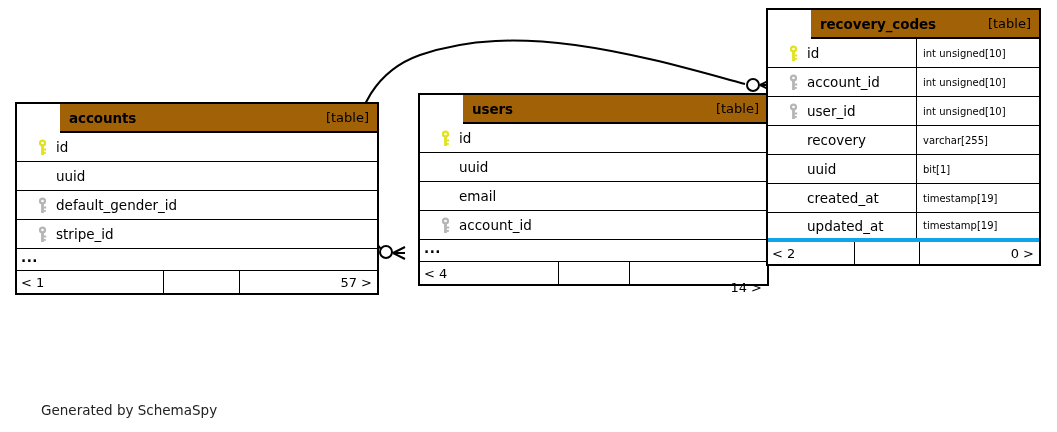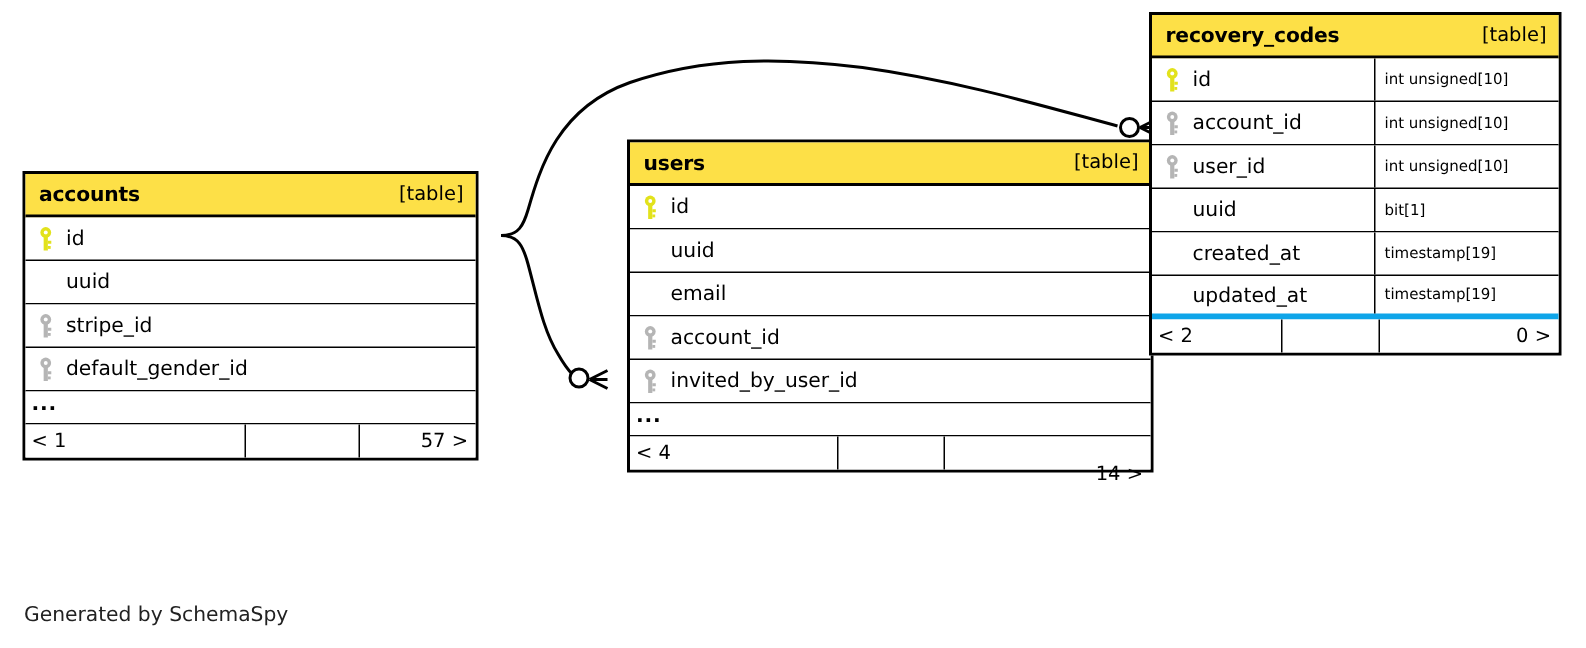--- a/index.html
+++ b/index.html
@@ -18,25 +18,26 @@
   .table-box{
     position:absolute;
     border:2px solid #000;
     background:#ffffff;
     box-sizing:border-box;
   }
   .tbl-header{
     display:flex;
     align-items:center;
     justify-content:space-between;
-    background:#fde047;
+    background:#a16207;
     border-bottom:2px solid #000;
     box-sizing:border-box;
     height:29px;
     padding:0 8px 0 9px;
+    margin-left:43px;
   }
   .tbl-name{
     font-weight:bold;
     font-size:13.5px;
     letter-spacing:-0.1px;
     white-space:nowrap;
   }
   .tbl-tag{
     font-size:13px;
     white-space:nowrap;
@@ -50,21 +51,21 @@
     border-bottom:1px solid #000;
     background:#fff;
   }
   .row:last-of-type{border-bottom:none;}
 
   .cell-name{
     display:flex;
     align-items:center;
     flex:1 1 auto;
     min-width:0;
-    padding-left:7px;
+    padding-left:19px;
     box-sizing:border-box;
     height:100%;
   }
   .cell-type{
     display:flex;
     align-items:center;
     box-sizing:border-box;
     height:100%;
     border-left:1px solid #000;
     padding-left:6px;
@@ -119,20 +120,21 @@
   }
   .foot-left{justify-content:flex-start;padding-left:4px;}
   .foot-mid{justify-content:center;border-left:1px solid #000;border-right:1px solid #000;}
   .foot-right{justify-content:flex-end;padding-right:5px;}
 
   .credit{
     position:absolute;
     font-size:13.5px;
     color:#222;
     white-space:nowrap;
+    margin-left:25px;
   }
 </style>
 </head>
 <body>
 
 <div id="canvas">
 
   <svg class="edges" viewBox="0 0 1057 432" width="1057" height="432">
 
     <g>
@@ -149,21 +151,21 @@
       <path d="M393,253 L405,247 M393,253 L405,259 M393,253 L405,253" fill="none" stroke="#000" stroke-width="2"></path>
     </g>
 
     <g>
       <path d="M702,137 C714,137 722,136 732,131 C740,127 744,122 748,117" fill="none" stroke="#000" stroke-width="2"></path>
       <circle cx="753" cy="114" r="6" fill="#fff" stroke="#000" stroke-width="2"></circle>
       <path d="M760,114 L772,108 M760,114 L772,120 M760,114 L772,114" fill="none" stroke="#000" stroke-width="2"></path>
     </g>
   </svg>
 
-  <div class="table-box" id="tbl-accounts" style="left:15px; top:114px; width:304px;">
+  <div class="table-box" id="tbl-accounts" style="left:15px; top:102px; width:364px;">
 
     <div class="tbl-header">
       <span class="tbl-name">accounts</span>
       <span class="tbl-tag">[table]</span>
     </div>
 
     <div class="row">
       <div class="cell-name">
         <span class="keyslot">
           <svg width="11" height="17" viewBox="0 0 11 17">
@@ -189,36 +191,36 @@
       <div class="cell-name">
         <span class="keyslot">
           <svg width="11" height="17" viewBox="0 0 11 17">
             <circle cx="5.5" cy="4" r="3.6" fill="#b5b5b5"></circle>
             <circle cx="5.5" cy="4" r="1.3" fill="#ffffff"></circle>
             <rect x="4.1" y="5.5" width="2.8" height="10.5" fill="#b5b5b5"></rect>
             <rect x="6.9" y="9.5" width="2.3" height="2" fill="#b5b5b5"></rect>
             <rect x="6.9" y="13" width="1.9" height="1.9" fill="#b5b5b5"></rect>
           </svg>
         </span>
+        <span class="col-name">default_gender_id</span>
+      </div>
+    </div>
+
+    <div class="row">
+      <div class="cell-name">
+        <span class="keyslot">
+          <svg width="11" height="17" viewBox="0 0 11 17">
+            <circle cx="5.5" cy="4" r="3.6" fill="#b5b5b5"></circle>
+            <circle cx="5.5" cy="4" r="1.3" fill="#ffffff"></circle>
+            <rect x="4.1" y="5.5" width="2.8" height="10.5" fill="#b5b5b5"></rect>
+            <rect x="6.9" y="9.5" width="2.3" height="2" fill="#b5b5b5"></rect>
+            <rect x="6.9" y="13" width="1.9" height="1.9" fill="#b5b5b5"></rect>
+          </svg>
+        </span>
         <span class="col-name">stripe_id</span>
-      </div>
-    </div>
-
-    <div class="row">
-      <div class="cell-name">
-        <span class="keyslot">
-          <svg width="11" height="17" viewBox="0 0 11 17">
-            <circle cx="5.5" cy="4" r="3.6" fill="#b5b5b5"></circle>
-            <circle cx="5.5" cy="4" r="1.3" fill="#ffffff"></circle>
-            <rect x="4.1" y="5.5" width="2.8" height="10.5" fill="#b5b5b5"></rect>
-            <rect x="6.9" y="9.5" width="2.3" height="2" fill="#b5b5b5"></rect>
-            <rect x="6.9" y="13" width="1.9" height="1.9" fill="#b5b5b5"></rect>
-          </svg>
-        </span>
-        <span class="col-name">default_gender_id</span>
       </div>
     </div>
 
     <div class="row-ellipsis">
       <span class="ell">...</span>
     </div>
 
     <div class="tbl-footer">
       <div class="foot-cell foot-left" style="width:146px;">&lt; 1</div>
       <div class="foot-cell foot-mid" style="width:77px;"></div>
@@ -272,34 +274,20 @@
             <rect x="4.1" y="5.5" width="2.8" height="10.5" fill="#b5b5b5"></rect>
             <rect x="6.9" y="9.5" width="2.3" height="2" fill="#b5b5b5"></rect>
             <rect x="6.9" y="13" width="1.9" height="1.9" fill="#b5b5b5"></rect>
           </svg>
         </span>
         <span class="col-name">account_id</span>
       </div>
     </div>
 
 
-    <div class="row">
-      <div class="cell-name">
-        <span class="keyslot">
-          <svg width="11" height="17" viewBox="0 0 11 17">
-            <circle cx="5.5" cy="4" r="3.6" fill="#b5b5b5"></circle>
-            <circle cx="5.5" cy="4" r="1.3" fill="#ffffff"></circle>
-            <rect x="4.1" y="5.5" width="2.8" height="10.5" fill="#b5b5b5"></rect>
-            <rect x="6.9" y="9.5" width="2.3" height="2" fill="#b5b5b5"></rect>
-            <rect x="6.9" y="13" width="1.9" height="1.9" fill="#b5b5b5"></rect>
-          </svg>
-        </span>
-        <span class="col-name">invited_by_user_id</span>
-      </div>
-    </div>
 
     <div class="row-ellipsis">
       <span class="ell">...</span>
     </div>
 
     <div class="tbl-footer">
       <div class="foot-cell foot-left" style="width:138px;">&lt; 4</div>
       <div class="foot-cell foot-mid" style="width:72px;"></div>
       <div class="foot-cell foot-right" style="flex:1 1 auto;margin-top:14px;">14 &gt;</div>
     </div>
@@ -353,20 +341,27 @@
             <rect x="4.1" y="5.5" width="2.8" height="10.5" fill="#b5b5b5"></rect>
             <rect x="6.9" y="9.5" width="2.3" height="2" fill="#b5b5b5"></rect>
             <rect x="6.9" y="13" width="1.9" height="1.9" fill="#b5b5b5"></rect>
           </svg>
         </span>
         <span class="col-name">user_id</span>
       </div>
       <div class="cell-type" style="width:123px;">int unsigned[10]</div>
     </div>
 
+    <div class="row">
+      <div class="cell-name">
+        <span class="keyslot"></span>
+        <span class="col-name">recovery</span>
+      </div>
+      <div class="cell-type" style="width:123px;">varchar[255]</div>
+    </div>
 
     <div class="row">
       <div class="cell-name">
         <span class="keyslot"></span>
         <span class="col-name">uuid</span>
       </div>
       <div class="cell-type" style="width:123px;margin-left:40px;">bit[1]</div>
     </div>
 
     <div class="row">

